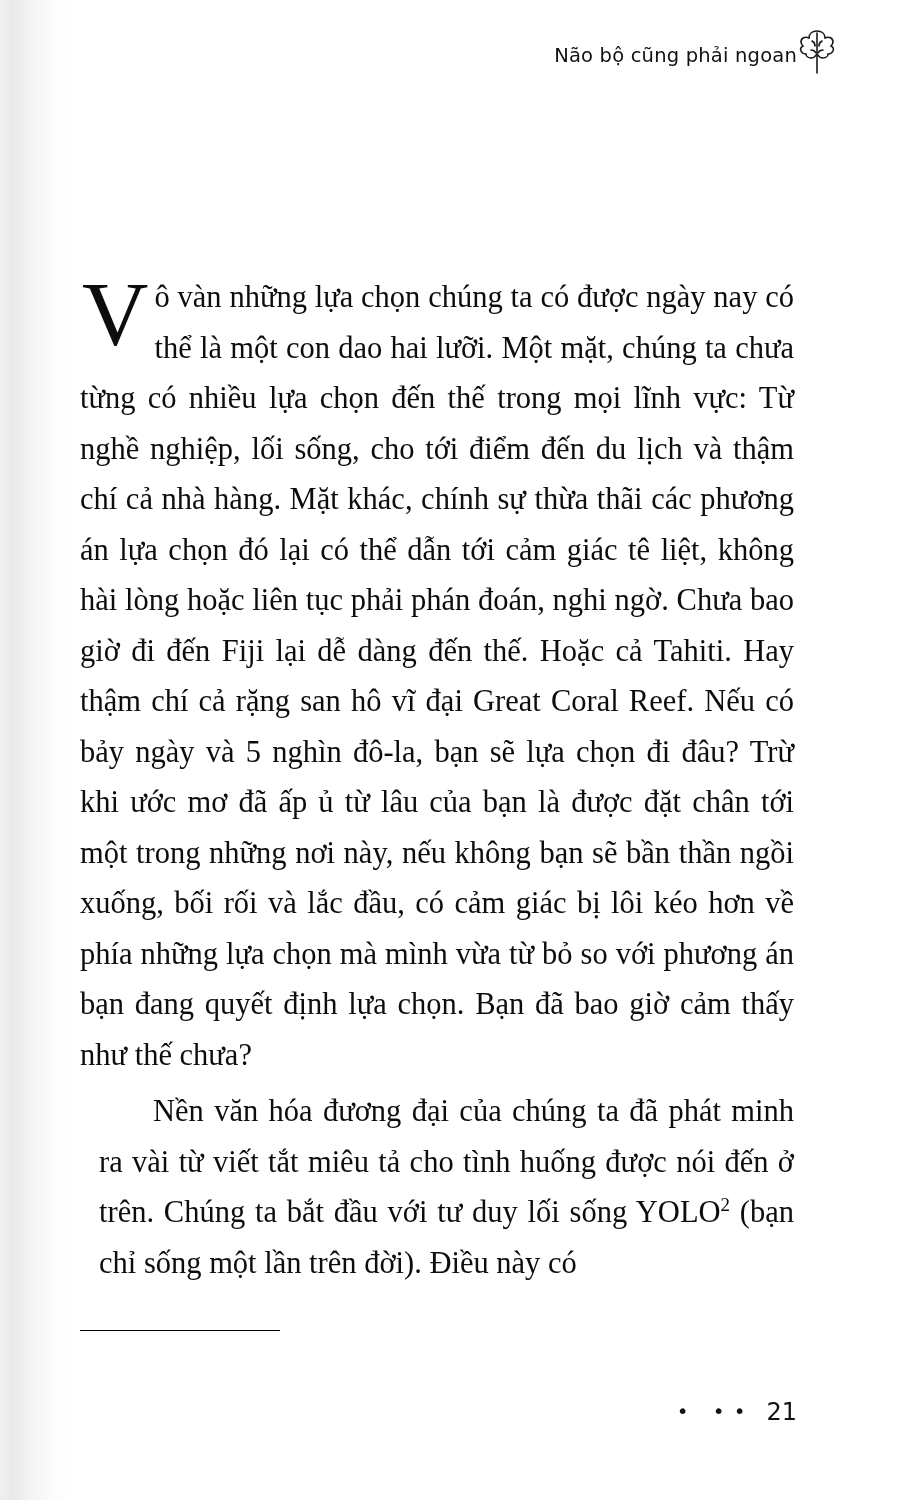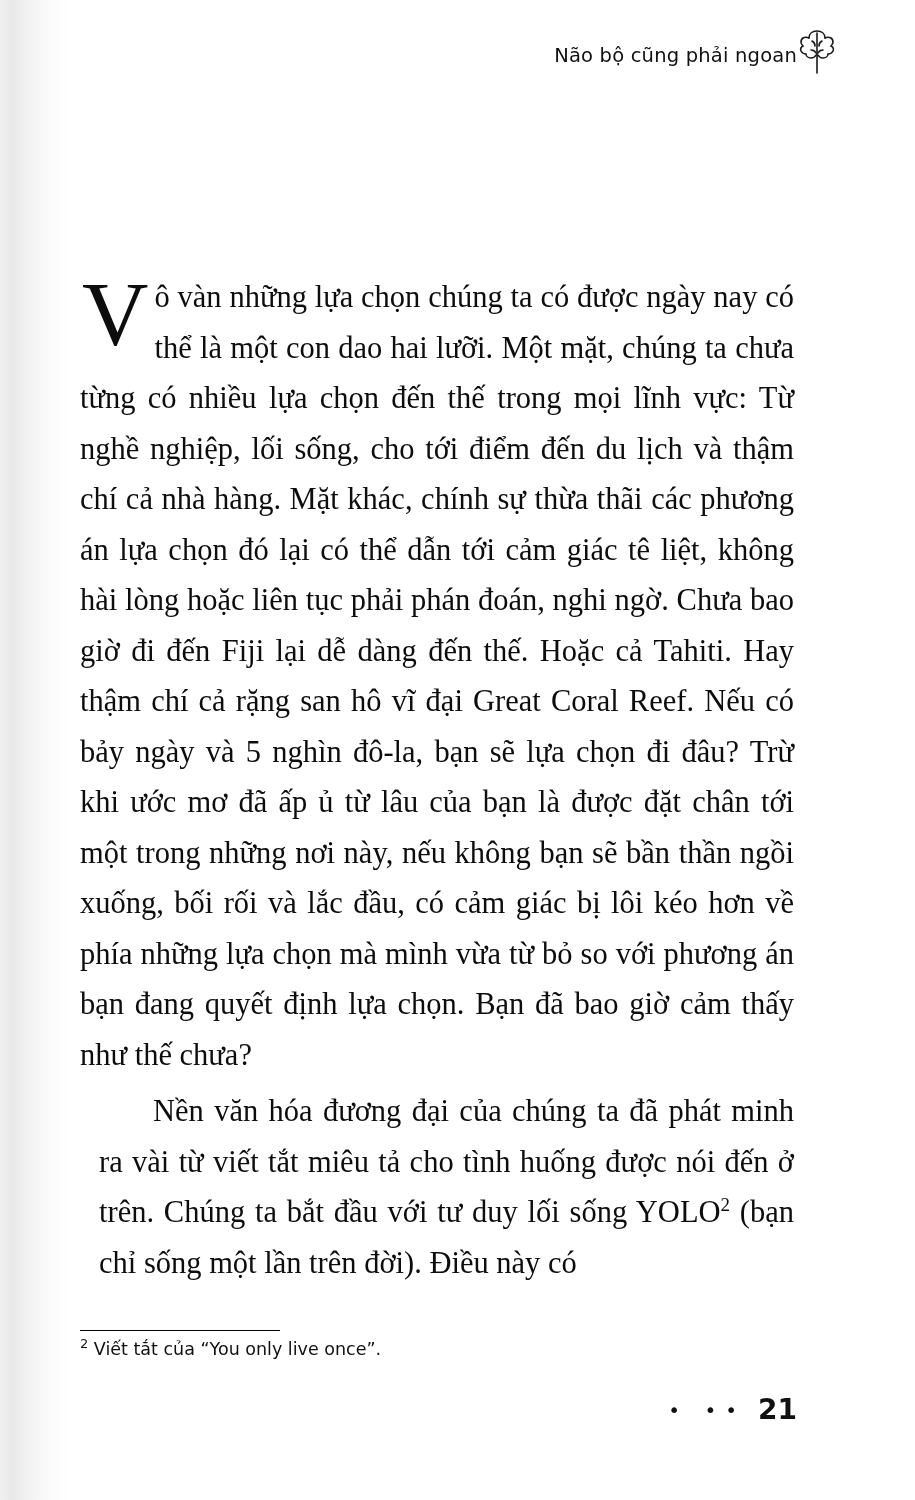--- a/index.html
+++ b/index.html
@@ -139,22 +139,22 @@
     font-family: "DejaVu Sans", sans-serif;
   }
   .folio-dots {
     font-size: 20px;
     letter-spacing: 9px;
     color: #111;
     position: relative;
     top: -2px;
   }
   .folio-number {
-    font-size: 28px;
-    font-weight: bold;
+    font-size: 24px;
+    font-weight: normal;
     color: #111;
   }
 </style>
 </head>
 <body>
 
 <div class="page">
 
   <div class="page-gutter"></div>
 
@@ -178,22 +178,19 @@
   <div class="body-block">
     <p class="para dropcap-para">
       <span class="dropcap">V</span><span>ô vàn những lựa chọn chúng ta có được ngày nay có thể là một con dao hai lưỡi. Một mặt, chúng ta chưa từng có nhiều lựa chọn đến thế trong mọi lĩnh vực: Từ nghề nghiệp, lối sống, cho tới điểm đến du lịch và thậm chí cả nhà hàng. Mặt khác, chính sự thừa thãi các phương án lựa chọn đó lại có thể dẫn tới cảm giác tê liệt, không hài lòng hoặc liên tục phải phán đoán, nghi ngờ. Chưa bao giờ đi đến Fiji lại dễ dàng đến thế. Hoặc cả Tahiti. Hay thậm chí cả rặng san hô vĩ đại Great Coral Reef. Nếu có bảy ngày và 5 nghìn đô-la, bạn sẽ lựa chọn đi đâu? Trừ khi ước mơ đã ấp ủ từ lâu của bạn là được đặt chân tới một trong những nơi này, nếu không bạn sẽ bần thần ngồi xuống, bối rối và lắc đầu, có cảm giác bị lôi kéo hơn về phía những lựa chọn mà mình vừa từ bỏ so với phương án bạn đang quyết định lựa chọn. Bạn đã bao giờ cảm thấy như thế chưa?</span>
     </p>
     <p class="para">
       <span>Nền văn hóa đương đại của chúng ta đã phát minh ra vài từ viết tắt miêu tả cho tình huống được nói đến ở trên. Chúng ta bắt đầu với tư duy lối sống YOLO</span><span class="sup">2</span><span> (bạn chỉ sống một lần trên đời). Điều này có</span>
     </p>
   </div>
 
   <div class="footnote-rule"></div>
-  <div class="footnote">
-    <span class="fn-mark">2</span><span> Viết tắt của “You only live once”.</span>
-  </div>
 
   <div class="folio">
     <span class="folio-dots">•  ••</span>
     <span class="folio-number">21</span>
   </div>
 
 </div>
 
 </body></html>

